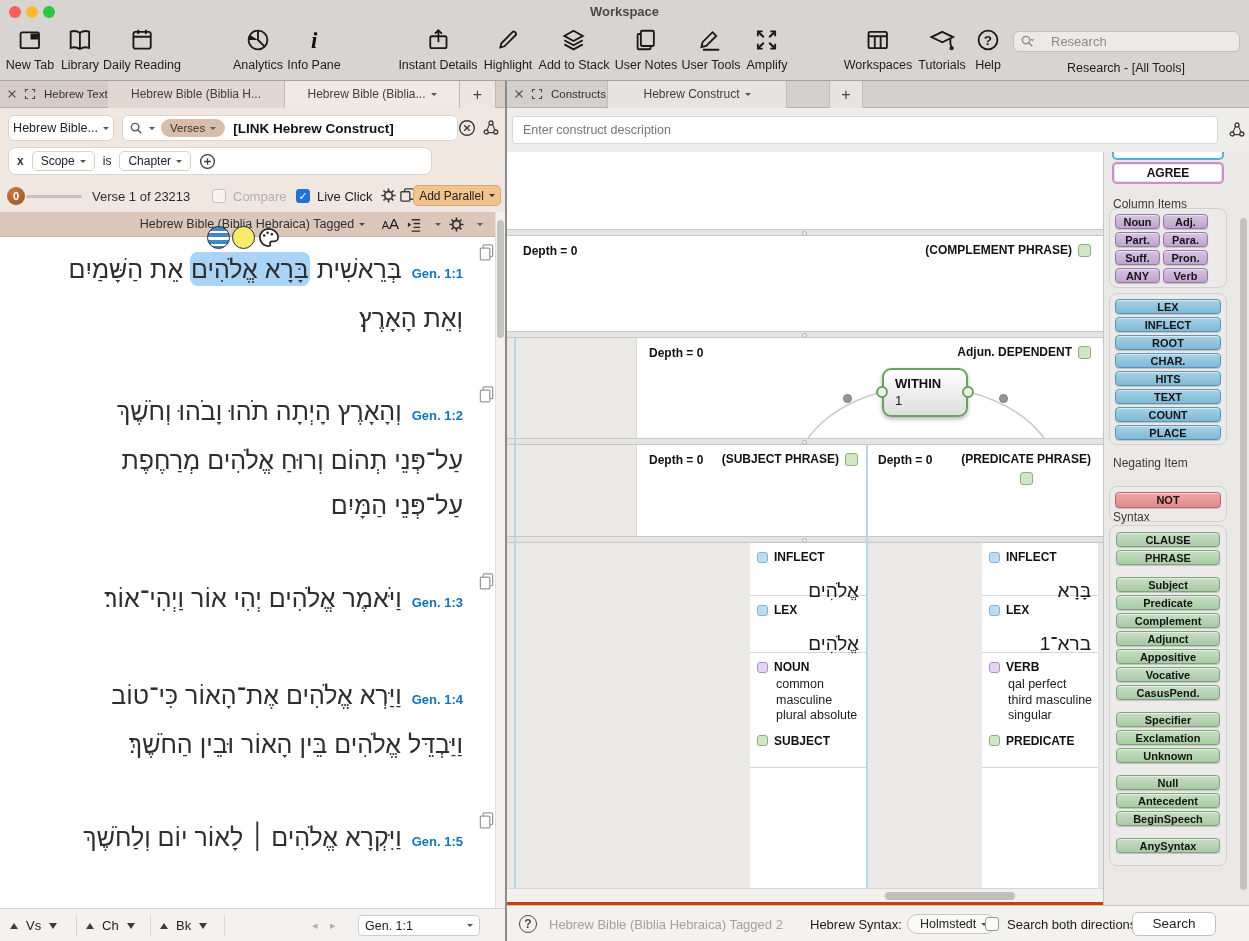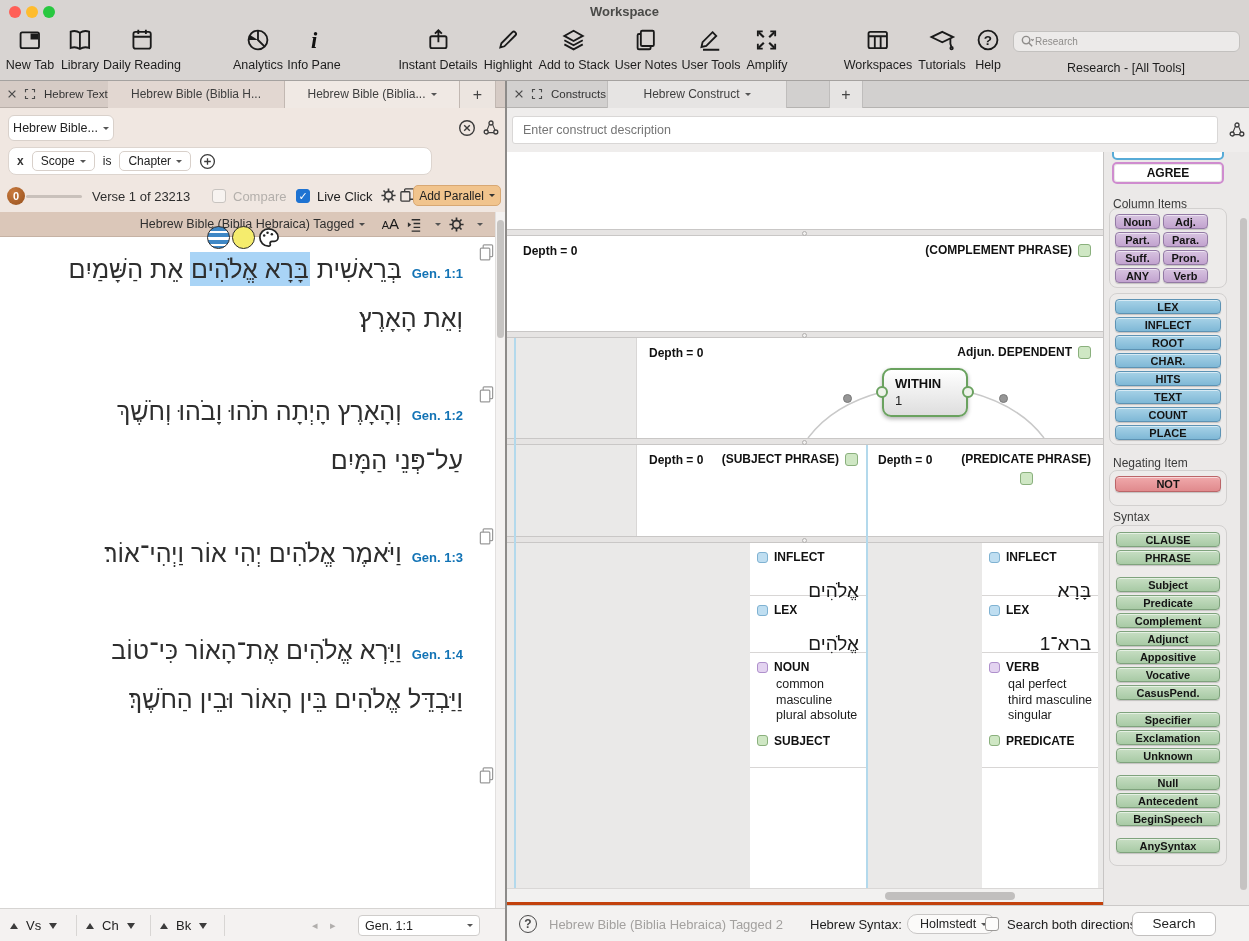--- a/index.html
+++ b/index.html
@@ -12,21 +12,21 @@
   #titlebar{position:absolute;left:0;top:0;width:1249px;height:24px;font-weight:bold;}
   .traffic{position:absolute;top:6px;width:12px;height:12px;border-radius:50%;}
   #win-title{position:absolute;top:4px;left:0;width:100%;text-align:center;font-size:13px;color:#4a4a48;}
   #toolbar{position:absolute;left:0;top:24px;width:1249px;height:57px;border-bottom:1px solid #a5a2a0;}
   .tb-item{position:absolute;top:3px;transform:translateX(-50%);text-align:center;cursor:default;}
   .tb-icon{display:inline-block;width:26px;height:26px;}
   .tb-icon svg{width:26px;height:26px;}
   .tb-label{font-size:12.5px;color:#1d1d1d;margin-top:1px;white-space:nowrap;}
   #research-field{position:absolute;left:1013px;top:7px;width:227px;height:21px;background:#eceae9;
     border:1px solid #c3c1bf;border-radius:6px;display:flex;align-items:center;padding:0 6px;}
-  #research-field .ph{color:#8e8c8a;font-size:10px;margin-left:0;}
+  #research-field .ph{color:#8e8c8a;font-size:13px;margin-left:16px;}
   #research-label{position:absolute;left:1126px;top:37px;transform:translateX(-50%);font-size:12.5px;color:#1d1d1d;white-space:nowrap;}
 
   
   #left-pane{position:absolute;left:0;top:81px;width:505px;height:860px;background:#f0e7e1;overflow:hidden;}
   #pane-divider{position:absolute;left:505px;top:81px;width:2px;height:860px;background:#8d8b89;}
   #right-pane{position:absolute;left:507px;top:81px;width:742px;height:860px;background:#efedec;overflow:hidden;padding-left:36px;}
 
   
   .tabbar{position:absolute;left:0;top:0;right:0;height:27px;}
   #left-pane .tabbar{background:#d6cbc5;border-bottom:1px solid #b9afa9;}
@@ -82,21 +82,21 @@
   .aa{font-weight:500;color:#1a1a1a;}
   #th-right svg{width:17px;height:17px;}
 
   
   #textarea{position:absolute;left:0;top:156px;width:505px;height:671px;background:#fff;overflow:hidden;}
   #verses{position:absolute;left:8px;top:10px;width:455px;}
   .verse{position:relative;direction:rtl;text-align:right;margin-bottom:48px;
     font-family:"Liberation Sans","DejaVu Sans",sans-serif;}
   .vline{font-size:25px;line-height:45px;color:#2e2e2e;white-space:nowrap;}
   .vref{direction:ltr;unicode-bidi:isolate;font-size:13px;font-weight:bold;color:#1273b5;margin-left:10px;}
-  .hl{background:#a9d4f6;padding:3px 1px;}
+  .hl{background:#a9d4f6;padding:3px 1px;border-radius:8px;}
   .verse-copy{position:absolute;right:-32px;top:-4px;width:17px;height:19px;}
   #l-vscroll{position:absolute;right:0;top:131px;width:10px;height:696px;background:#f4f2f1;border-left:1px solid #e2e0df;}
   #l-vscroll .thumb{position:absolute;left:1px;top:8px;width:7px;height:118px;background:#c6c4c2;border-radius:4px;}
   .hi-circle{position:absolute;width:23px;height:23px;border-radius:50%;z-index:5;}
   #hc-stripe{left:207px;top:145px;border:1.5px solid #2b2b2b;
     background:repeating-linear-gradient(180deg,#3f87c5 0 4px,#ffffff 4px 6.5px);}
   #hc-yellow{left:232px;top:145px;border:1.5px solid #2b2b2b;background:#f5ec6d;}
   #hc-palette{left:257px;top:145px;}
   #hc-palette svg{width:23px;height:23px;}
 
@@ -162,21 +162,21 @@
   .sb-btn.green{background:linear-gradient(#c7dec3,#a8caa5);border:1px solid #7fa37d;}
   .sb-btn.pink{background:linear-gradient(#f0a9ab,#e08a8d);border:1px solid #bb6568;}
   #agree-btn{position:absolute;left:8px;top:10px;width:112px;height:22px;background:#fff;border:2px solid #cf8ccf;
     border-radius:5px;font-size:12px;font-weight:bold;color:#111;text-align:center;line-height:18px;
     box-shadow:inset 0 0 0 1px #e9e7e6;}
   #clipped-btn{position:absolute;left:8px;top:-14px;width:112px;height:22px;background:#fff;border:2px solid #57abd7;border-radius:5px;}
   #pos-grid{top:56px;height:80px;padding:5px 0 0 5px;}
   #pos-grid .sb-btn{float:left;width:45px;margin:0 3px 3px 0;}
   #tag-list{top:141px;height:152px;padding:5px;}
   #tag-list .sb-btn{margin-bottom:3px;}
-  #not-group{top:318px;height:36px;padding:5px;}
+  #not-group{top:334px;height:36px;padding:5px;}
   #not-group .sb-btn{height:16px;line-height:15px;}
   #syntax-group{top:373px;height:341px;padding:6px;}
   #syntax-group .sb-btn{margin-bottom:3px;}
   .syn-cluster{margin-bottom:12px;}
   #sb-scroll{position:absolute;right:2px;top:66px;width:7px;height:672px;background:#c5c3c2;border-radius:4px;}
 
   
   #r-bottombar{position:absolute;left:0;top:824px;width:742px;height:36px;background:#f3f2f1;border-top:1px solid #cbc9c8;}
   #help-icon{position:absolute;left:12px;top:9px;width:18px;height:18px;border:1.5px solid #4a4a4a;border-radius:50%;
     font-size:12px;font-weight:bold;color:#4a4a4a;text-align:center;line-height:16px;}
@@ -290,20 +290,34 @@
       <span>Hebrew Bible (Biblia...</span><span class="car"></span>
     </div>
     <div class="tab" style="left:460px;width:36px;background:#ece5e0;font-size:16px;color:#444;">+</div>
   </div>
 
   <div id="searcharea">
     <div id="module-btn">
       <span>Hebrew Bible...</span>
         <span class="car"></span>
     </div>
+    <div id="search-field">
+      <span>
+          <svg width="15" height="15" viewBox="0 0 16 16" fill="none" stroke="#555" stroke-width="1.5">
+            <circle cx="6.5" cy="6.5" r="4"></circle>
+            <path d="M9.5 9.5l3.5 3.5"></path>
+          </svg>
+        </span>
+      <span class="car"></span>
+      <span class="pill">
+        <span>Verses</span>
+          <span class="car" style="border-top-color:#6b5b4e;"></span>
+      </span>
+      <span id="query-text">[LINK Hebrew Construct]</span>
+    </div>
     <span id="cancel-icon" class="row-icon">
         <svg viewBox="0 0 18 18" fill="none" stroke="#3c3c3c" stroke-width="1.4">
           <circle cx="9" cy="9" r="7.3"></circle>
           <path d="M6.2 6.2l5.6 5.6M11.8 6.2l-5.6 5.6"></path>
         </svg>
       </span>
     <span id="die-icon-left" class="row-icon">
         <svg viewBox="0 0 18 18" fill="none" stroke="#3c3c3c" stroke-width="1.3">
           <circle cx="9" cy="4" r="2"></circle>
           <circle cx="4.2" cy="13" r="2"></circle>
@@ -391,20 +405,21 @@
           <div class="vline"><span>וְאֵת הָאָרֶץ׃</span></div>
         </div>
         <div class="verse" dir="rtl">
           <span class="verse-copy">
             <svg viewBox="0 0 18 20" fill="#fff" stroke="#9a9a9a" stroke-width="1.3">
               <rect x="5.5" y="2" width="10" height="12.5" rx="1"></rect>
               <rect x="2.5" y="5.5" width="10" height="12.5" rx="1"></rect>
             </svg>
           </span>
           <div class="vline"><bdi class="vref">Gen. 1:2</bdi><span>וְהָאָרֶץ הָיְתָה תֹהוּ וָבֹהוּ וְחֹשֶׁךְ</span></div>
+          <div class="vline"><span>עַל־פְּנֵי תְהוֹם וְרוּחַ אֱלֹהִים מְרַחֶפֶת</span></div>
           <div class="vline"><span>עַל־פְּנֵי הַמָּיִם׃</span></div>
         </div>
         <div class="verse" dir="rtl">
           <span class="verse-copy">
             <svg viewBox="0 0 18 20" fill="#fff" stroke="#9a9a9a" stroke-width="1.3">
               <rect x="5.5" y="2" width="10" height="12.5" rx="1"></rect>
               <rect x="2.5" y="5.5" width="10" height="12.5" rx="1"></rect>
             </svg>
           </span>
           <div class="vline"><bdi class="vref">Gen. 1:3</bdi><span>וַיֹּאמֶר אֱלֹהִים יְהִי אוֹר וַיְהִי־אוֹר׃</span></div>
@@ -413,20 +428,21 @@
           <div class="vline"><bdi class="vref">Gen. 1:4</bdi><span>וַיַּרְא אֱלֹהִים אֶת־הָאוֹר כִּי־טוֹב</span></div>
           <div class="vline"><span>וַיַּבְדֵּל אֱלֹהִים בֵּין הָאוֹר וּבֵין הַחֹשֶׁךְ׃</span></div>
         </div>
         <div class="verse" dir="rtl">
           <span class="verse-copy">
             <svg viewBox="0 0 18 20" fill="#fff" stroke="#9a9a9a" stroke-width="1.3">
               <rect x="5.5" y="2" width="10" height="12.5" rx="1"></rect>
               <rect x="2.5" y="5.5" width="10" height="12.5" rx="1"></rect>
             </svg>
           </span>
+          <div class="vline"><bdi class="vref">Gen. 1:5</bdi><span>וַיִּקְרָא אֱלֹהִים ׀ לָאוֹר יוֹם וְלַחֹשֶׁךְ</span></div>
         </div>
       </div>
   </div>
   <div id="l-vscroll">
       <div class="thumb"></div>
     </div>
 
   <span class="hi-circle" id="hc-stripe"></span>
   <span class="hi-circle" id="hc-yellow"></span>
   <span class="hi-circle" id="hc-palette">

